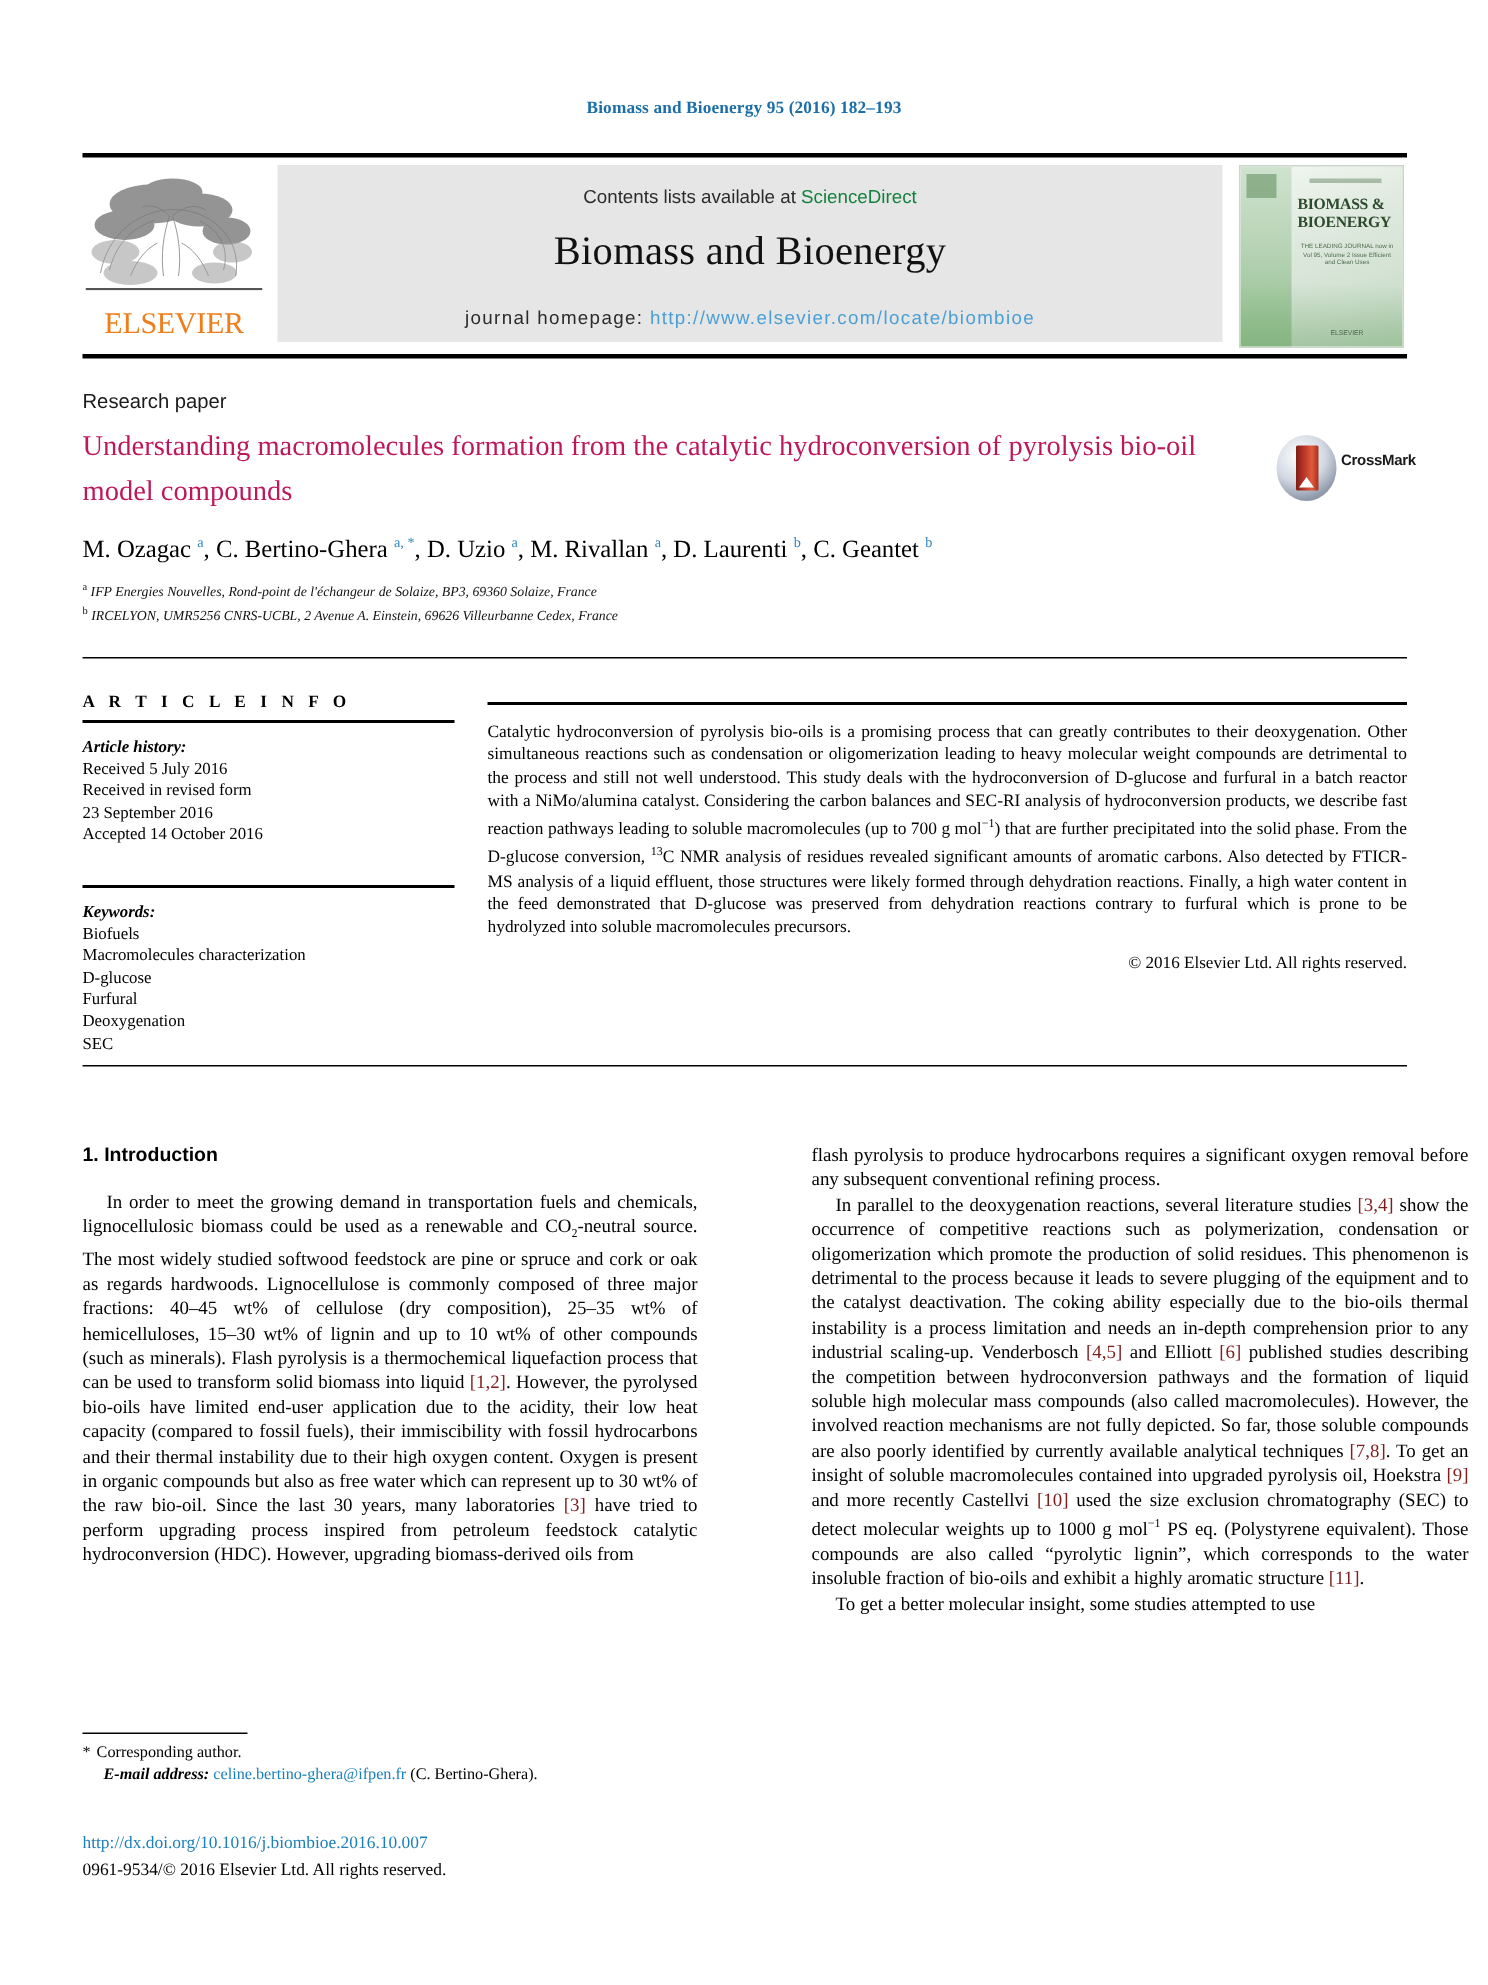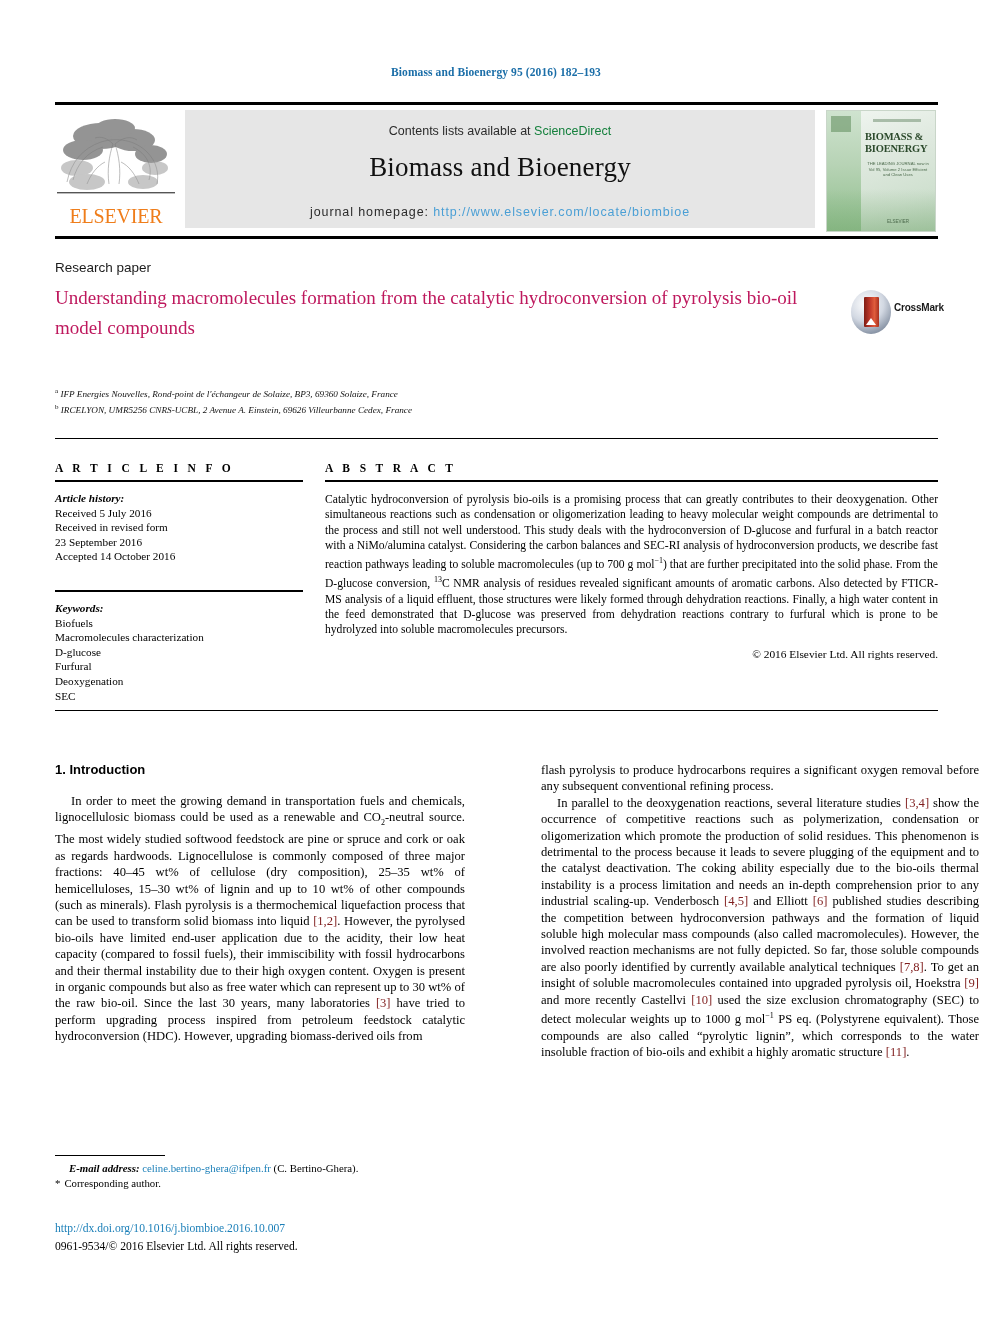--- a/index.html
+++ b/index.html
@@ -470,20 +470,23 @@
     <div class="cv-sub">THE LEADING JOURNAL
 now in Vol 95, Volume 2 Issue
 Efficient and Clean Uses</div>
     <div class="cv-field"></div>
     <div class="cv-foot">ELSEVIER</div>
   </div>
 
   <div class="article-type">Research paper</div>
   <div class="paper-title">Understanding macromolecules formation from the catalytic hydroconversion of pyrolysis bio-oil model compounds</div>
 
+  <div class="authors">
+    M. Ozagac <sup>a</sup>, C. Bertino-Ghera <sup>a, *</sup>, D. Uzio <sup>a</sup>, M. Rivallan <sup>a</sup>, D. Laurenti <sup>b</sup>, C. Geantet <sup>b</sup>
+  </div>
 
   <div class="affiliations">
     <div><sup>a</sup> <span>IFP Energies Nouvelles, Rond-point de l'échangeur de Solaize, BP3, 69360 Solaize, France</span></div>
     <div><sup>b</sup> <span>IRCELYON, UMR5256 CNRS-UCBL, 2 Avenue A. Einstein, 69626 Villeurbanne Cedex, France</span></div>
   </div>
 
   <div class="crossmark">
     <div class="cm-ring"></div>
     <div class="cm-book"></div>
     <div class="cm-arrow"></div>
@@ -509,38 +512,38 @@
       <div>Biofuels</div>
       <div>Macromolecules characterization</div>
       <div>D-glucose</div>
       <div>Furfural</div>
       <div>Deoxygenation</div>
       <div>SEC</div>
     </div>
   </div>
 
   <div class="col-abs">
-    <div class="sec-head">A B S T R A C T</div>
     <div class="sec-rule"></div>
     <div class="abstract-body"><span>Catalytic hydroconversion of pyrolysis bio-oils is a promising process that can greatly contributes to their deoxygenation. Other simultaneous reactions such as condensation or oligomerization leading to heavy molecular weight compounds are detrimental to the process and still not well understood. This study deals with the hydroconversion of D-glucose and furfural in a batch reactor with a NiMo/alumina catalyst. Considering the carbon balances and SEC-RI analysis of hydroconversion products, we describe fast reaction pathways leading to soluble macromolecules (up to 700 g mol</span><sup class="sm">−1</sup><span>) that are further precipitated into the solid phase. From the D-glucose conversion, </span><sup class="sm">13</sup><span>C NMR analysis of residues revealed significant amounts of aromatic carbons. Also detected by FTICR-MS analysis of a liquid effluent, those structures were likely formed through dehydration reactions. Finally, a high water content in the feed demonstrated that D-glucose was preserved from dehydration reactions contrary to furfural which is prone to be hydrolyzed into soluble macromolecules precursors.</span></div>
     <div class="abstract-copy">© 2016 Elsevier Ltd. All rights reserved.</div>
   </div>
 
   <div class="body-col-left">
     <div class="h2">1. Introduction</div>
     <p class="para indent"><span>In order to meet the growing demand in transportation fuels and chemicals, lignocellulosic biomass could be used as a renewable and CO</span><sub class="sm">2</sub><span>-neutral source. The most widely studied softwood feedstock are pine or spruce and cork or oak as regards hardwoods. Lignocellulose is commonly composed of three major fractions: 40–45 wt% of cellulose (dry composition), 25–35 wt% of hemicelluloses, 15–30 wt% of lignin and up to 10 wt% of other compounds (such as minerals). Flash pyrolysis is a thermochemical liquefaction process that can be used to transform solid biomass into liquid </span><span class="ref">[1,2]</span><span>. However, the pyrolysed bio-oils have limited end-user application due to the acidity, their low heat capacity (compared to fossil fuels), their immiscibility with fossil hydrocarbons and their thermal instability due to their high oxygen content. Oxygen is present in organic compounds but also as free water which can represent up to 30 wt% of the raw bio-oil. Since the last 30 years, many laboratories </span><span class="ref">[3]</span><span> have tried to perform upgrading process inspired from petroleum feedstock catalytic hydroconversion (HDC). However, upgrading biomass-derived oils from</span></p>
   </div>
 
   <div class="body-col-right">
     <p class="para">flash pyrolysis to produce hydrocarbons requires a significant oxygen removal before any subsequent conventional refining process.</p>
     <p class="para indent"><span>In parallel to the deoxygenation reactions, several literature studies </span><span class="ref">[3,4]</span><span> show the occurrence of competitive reactions such as polymerization, condensation or oligomerization which promote the production of solid residues. This phenomenon is detrimental to the process because it leads to severe plugging of the equipment and to the catalyst deactivation. The coking ability especially due to the bio-oils thermal instability is a process limitation and needs an in-depth comprehension prior to any industrial scaling-up. Venderbosch </span><span class="ref">[4,5]</span><span> and Elliott </span><span class="ref">[6]</span><span> published studies describing the competition between hydroconversion pathways and the formation of liquid soluble high molecular mass compounds (also called macromolecules). However, the involved reaction mechanisms are not fully depicted. So far, those soluble compounds are also poorly identified by currently available analytical techniques </span><span class="ref">[7,8]</span><span>. To get an insight of soluble macromolecules contained into upgraded pyrolysis oil, Hoekstra </span><span class="ref">[9]</span><span> and more recently Castellvi </span><span class="ref">[10]</span><span> used the size exclusion chromatography (SEC) to detect molecular weights up to 1000 g mol</span><sup class="sm">−1</sup><span> PS eq. (Polystyrene equivalent). Those compounds are also called “pyrolytic lignin”, which corresponds to the water insoluble fraction of bio-oils and exhibit a highly aromatic structure </span><span class="ref">[11]</span><span>.</span></p>
+    <p class="para indent">To get a better molecular insight, some studies attempted to use</p>
   </div>
 
   <div class="footnote-rule"></div>
   <div class="footnote">
+    <div><span class="star">*</span><span>Corresponding author.</span></div>
     <div style="padding-left:14px"><span class="em-lab">E-mail address:</span> <span class="mail">celine.bertino-ghera@ifpen.fr</span> <span>(C. Bertino-Ghera).</span></div>
-    <div><span class="star">*</span><span>Corresponding author.</span></div>
   </div>
 
   <div class="doi-line">http://dx.doi.org/10.1016/j.biombioe.2016.10.007</div>
   <div class="issn-line">0961-9534/© 2016 Elsevier Ltd. All rights reserved.</div>
 
 </div>
 
 </body></html>

